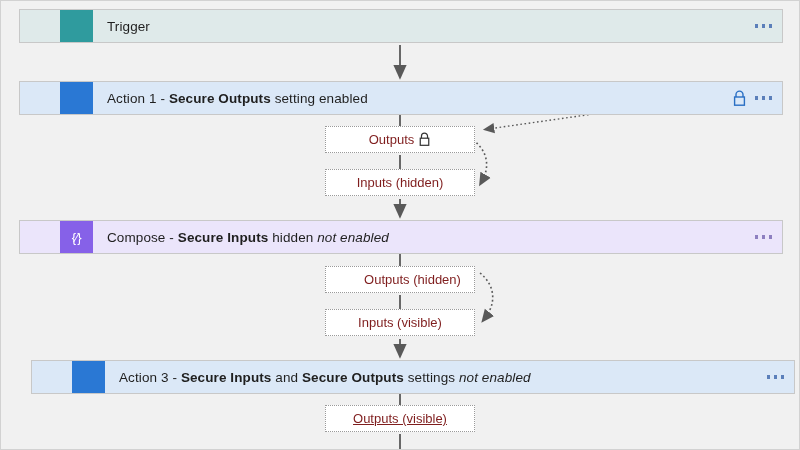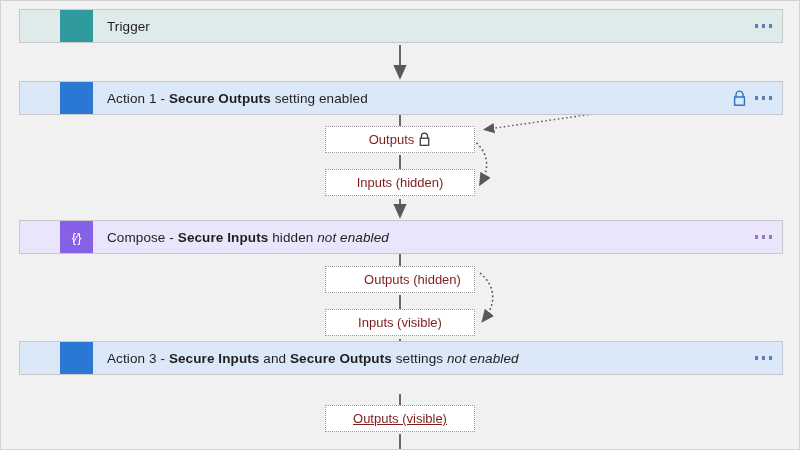--- a/index.html
+++ b/index.html
@@ -226,21 +226,21 @@
   </div>
 
   <div class="dbox" style="left:324px; top:265px;padding-left:25px;">
     <span class="dbox-label">Outputs (hidden)</span>
   </div>
 
   <div class="dbox" style="left:324px; top:308px;">
     <span class="dbox-label">Inputs (visible)</span>
   </div>
 
-  <div class="bar action" style="top:340px;">
+  <div class="bar action" style="top:359px;margin-left:12px;">
     <div class="swatch"></div>
     <div class="bar-body">
       <span class="bar-label"><span>Action 3 - </span><b>Secure Inputs</b><span> and </span><b>Secure Outputs</b><span> settings </span><i class="em">not enabled</i></span>
       <span class="spacer"></span>
       <span class="ellipsis">
           <i></i>
           <i></i>
           <i></i>
         </span>
     </div>

